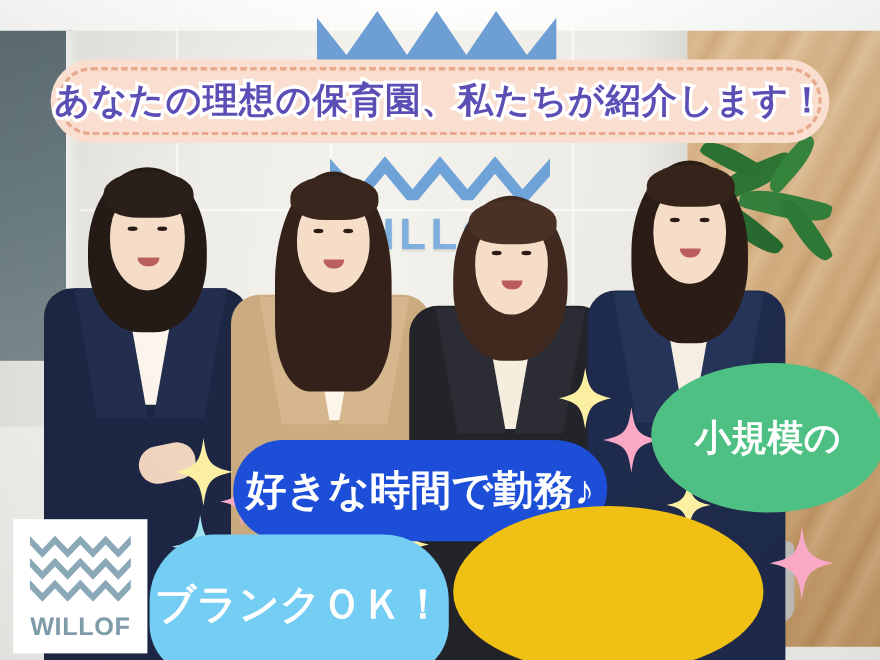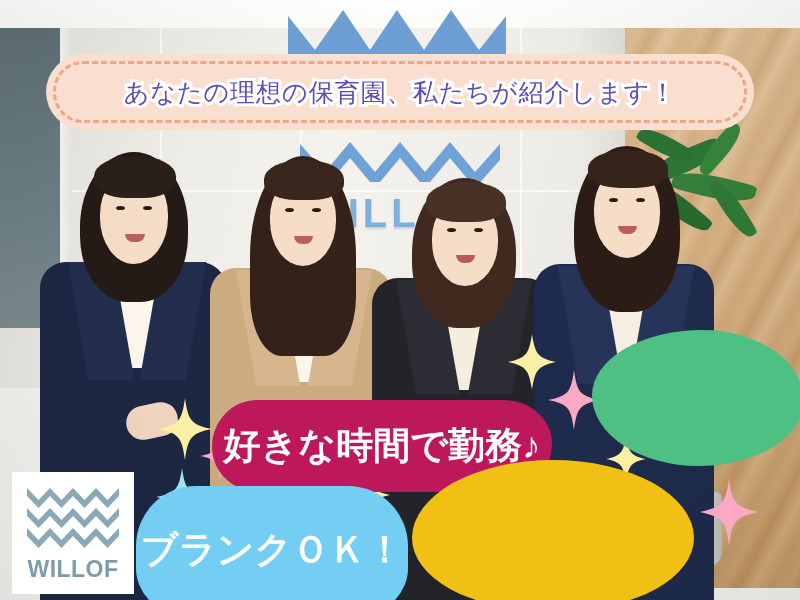--- a/index.html
+++ b/index.html
@@ -70,29 +70,29 @@
   
   .headline-band{
     position:absolute;left:46px;top:54px;width:708px;height:76px;
     background:#fadfd0;border-radius:38px;
   }
   .headline-band::before{
     content:"";position:absolute;inset:7px;border:3px dashed #e8a98c;border-radius:30px;
   }
   .headline-text{
     position:absolute;left:0;right:0;top:50%;transform:translateY(-50%);
-    text-align:center;font-size:25px;font-weight:400;color:#5b4fb5;
+    text-align:center;font-size:32px;font-weight:700;color:#5b4fb5;
     letter-spacing:1px;white-space:nowrap;
     -webkit-text-stroke:6px #ffffff;paint-order:stroke fill;
   }
 
   .bubble{position:absolute;display:flex;align-items:center;justify-content:center;
     text-align:center;color:#fff;font-weight:700;line-height:1.12;}
 
-  .b-pink{left:212px;top:400px;width:340px;height:92px;background:#be185d;
+  .b-pink{left:212px;top:400px;width:340px;height:92px;background:#1d4ed8;
     border-radius:48px 52px 46px 50px/50px 46px 52px 48px;font-size:37px;}
   .b-green{left:592px;top:330px;width:212px;height:136px;background:#4fc083;
     border-radius:52% 48% 50% 50%/48% 52% 48% 52%;font-size:33px;}
   .b-blue{left:136px;top:486px;width:272px;height:128px;background:#74cdf3;
     border-radius:60px 60px 46px 46px;font-size:37px;}
   .b-yellow{left:412px;top:460px;width:282px;height:150px;background:#f0c014;
     border-radius:50% 50% 46% 46%/52% 52% 48% 48%;font-size:33px;}
 
   .spark{position:absolute;}
   .spark svg{display:block;}
@@ -252,21 +252,21 @@
   <div class="headline-band">
     <div class="headline-text">あなたの理想の保育園、私たちが紹介します！</div>
   </div>
 
   <div class="bubble b-pink">
     <span>好きな時間で勤務♪</span>
   </div>
 
   <div class="bubble b-green">
     <span>
-      <br>
+      <span>小規模の</span><br>
     </span>
   </div>
 
   <div class="bubble b-blue">
     <span>ブランクＯＫ！</span>
   </div>
 
   <div class="bubble b-yellow">
     <span>
       <br>

